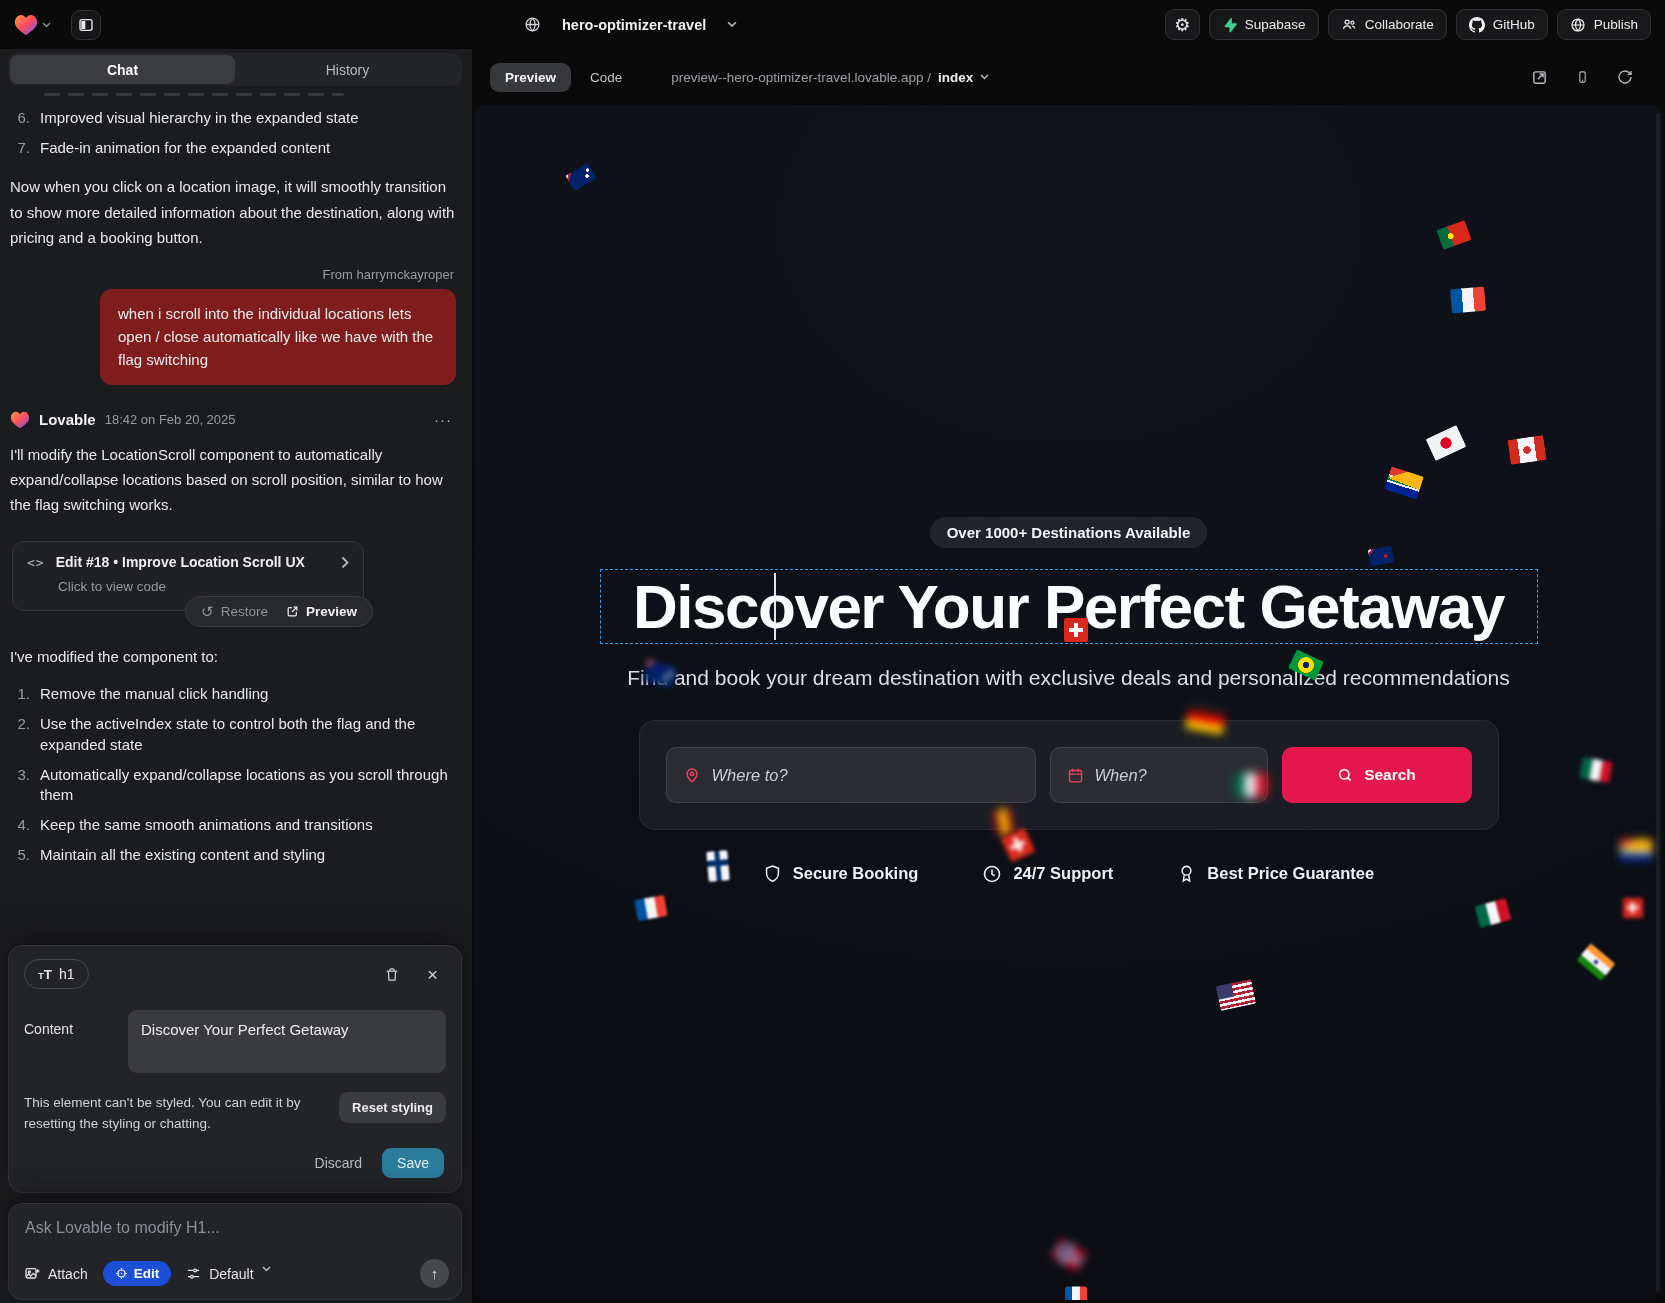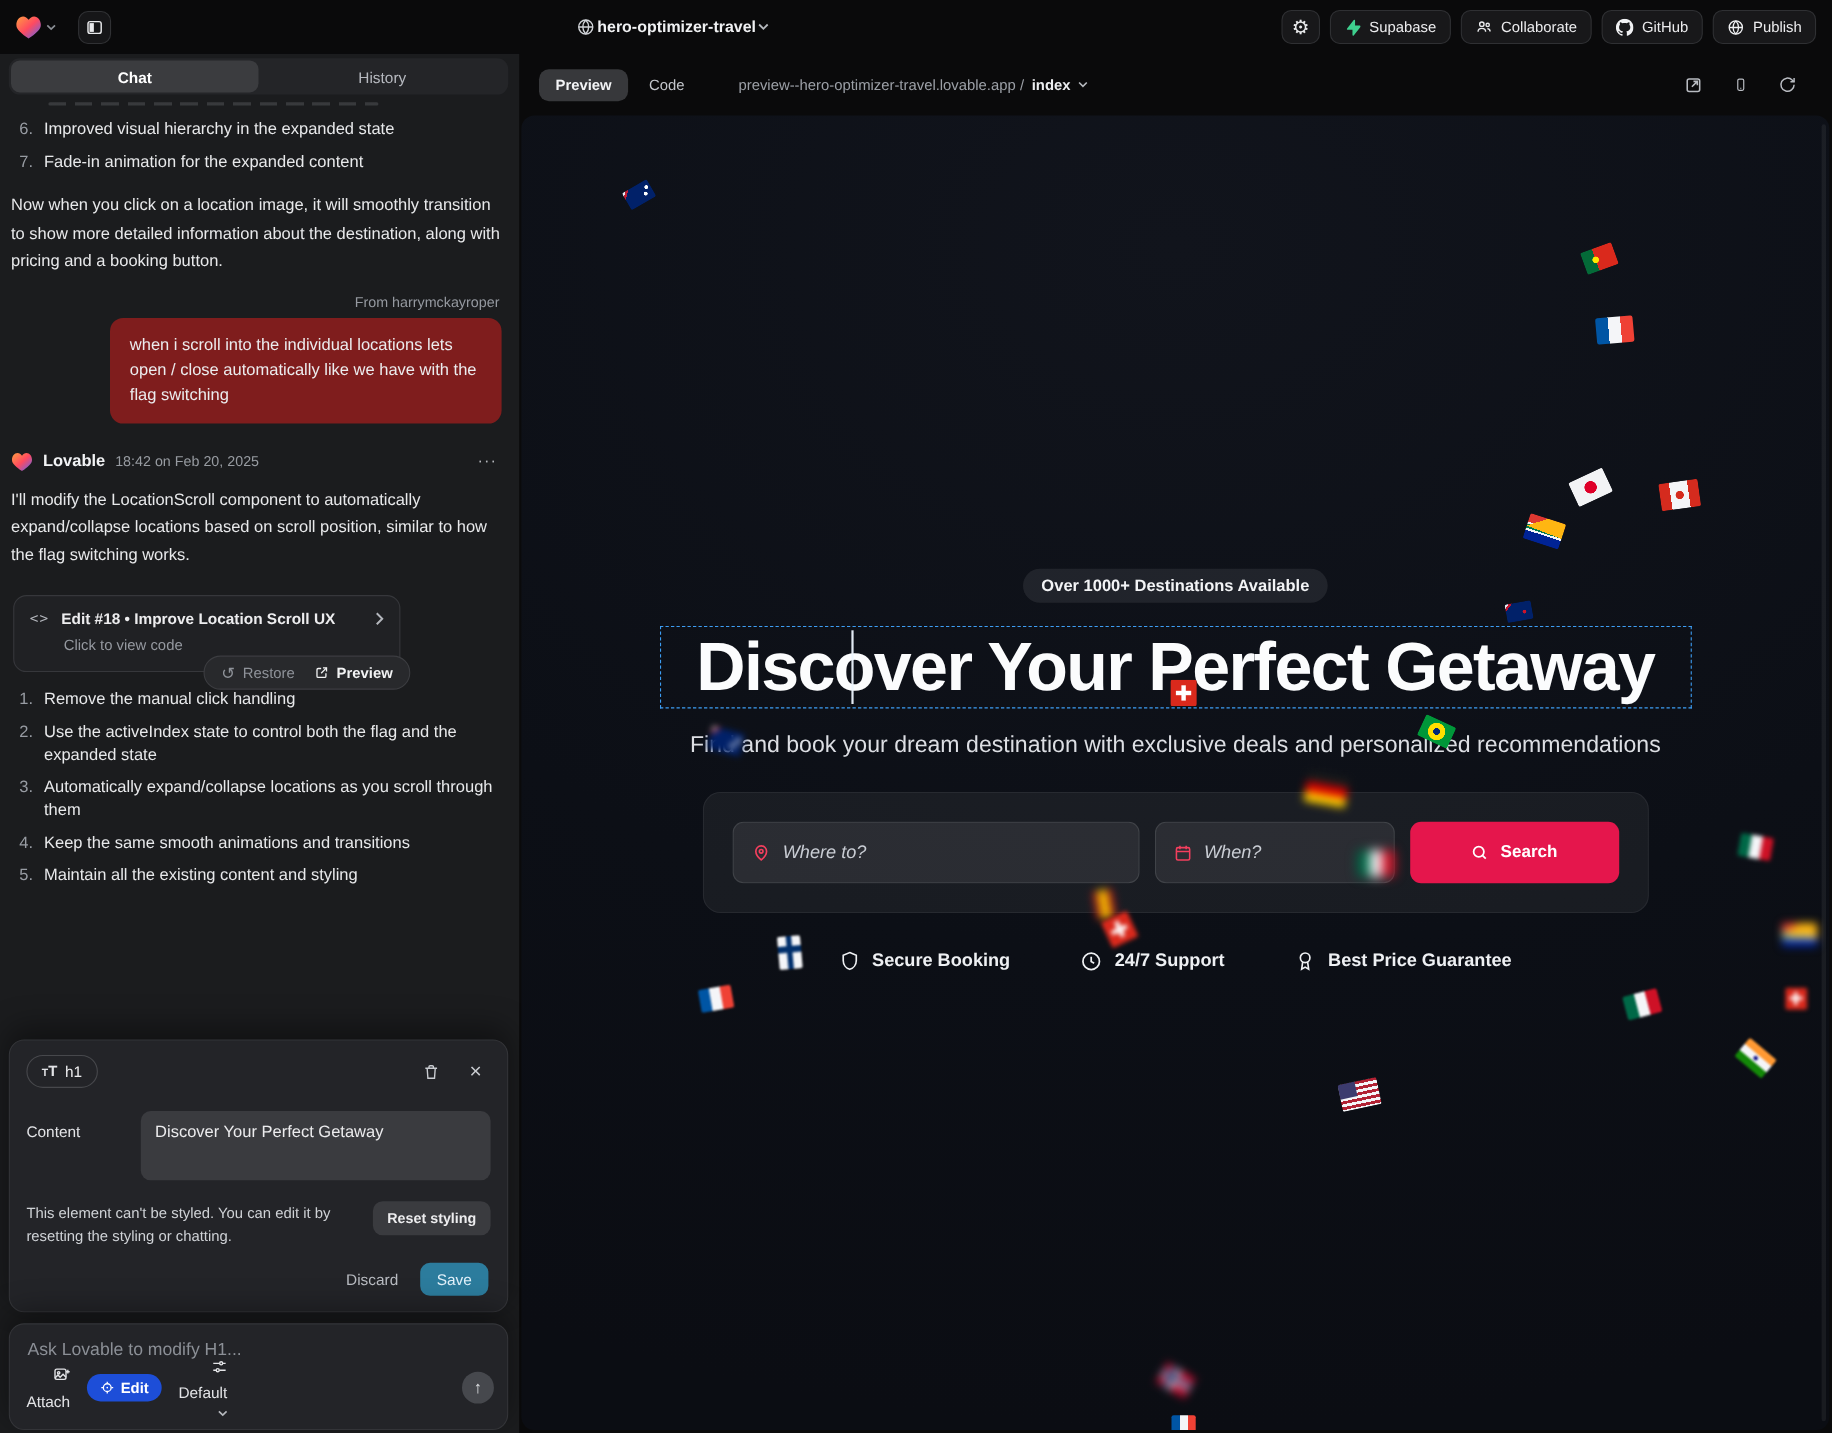--- a/index.html
+++ b/index.html
@@ -5,21 +5,21 @@
   * { margin:0; padding:0; box-sizing:border-box; }
   html,body { width:1665px; height:1303px; overflow:hidden; }
   body { background:#0a0a0b; font-family:"Liberation Sans",sans-serif; color:#e7e8ea; }
 
   
   .topbar { height:49px; display:flex; align-items:center; padding:0 14px; position:relative; }
   .logo-wrap { display:flex; align-items:center; gap:4px; }
   .logo-chevron { color:#8b8f96; }
   .toggle-btn { width:30px; height:30px; margin-left:20px; border:1px solid #303134; border-radius:9px;
     background:#161618; display:flex; align-items:center; justify-content:center; }
-  .project { position:absolute; left:524px; top:0; height:100%; display:flex; align-items:center; gap:2px; }
+  .project { position:absolute; left:524px; top:0; height:100%; display:flex; align-items:center; gap:21px; }
   .project-name { font-size:14.5px; font-weight:700; color:#f0f1f3; }
   .tb-right { margin-left:auto; display:flex; align-items:center; gap:9px; }
   .tb-btn { height:31px; display:flex; align-items:center; gap:8px; padding:0 12px; border-radius:9px;
     border:1px solid #2f3033; background:#18181a; font-size:13.5px; color:#ececee; }
   .tb-btn.icon-only { width:35px; justify-content:center; padding:0; font-size:17px; }
   .gear-glyph { font-size:18px; color:#e8e9eb; line-height:1; }
 
   
   .cols { display:flex; height:1254px; }
   .sidebar { width:472px; background:#1b1c1e; position:relative; flex:none; }
@@ -76,21 +76,21 @@
   .ep-note { width:302px; font-size:13.5px; line-height:1.58; color:#cfd2d6; }
   .reset-btn { margin-left:auto; background:#3a3b3f; border-radius:9px; padding:8px 13px; font-size:13px; font-weight:600; color:#ededef; }
   .ep-foot { display:flex; justify-content:flex-end; align-items:center; gap:20px; margin-top:13px; padding-right:2px; }
   .discard-btn { color:#b9bcc2; font-size:14px; }
   .save-btn { background:#2c7c9d; color:#e2f1fa; border-radius:9px; padding:7px 15px; font-size:14px; }
 
   
   .input-panel { top:1154px; height:97px; padding:15px 16px; }
   .ip-placeholder { font-size:16px; color:#8b8f96; }
   .ip-row { position:absolute; left:15px; right:12px; bottom:11px; display:flex; align-items:center; gap:15px; }
-  .ip-attach, .ip-default { display:flex; align-items:flex-end; gap:8px; font-size:14px; color:#e3e4e7;flex-direction:column; }
+  .ip-attach, .ip-default { display:flex; align-items:flex-start; gap:8px; font-size:14px; color:#e3e4e7; }
   .ip-edit { display:flex; align-items:center; gap:6px; background:#1d4ed8; border-radius:16px; padding:5px 12px;
     font-size:13.5px; font-weight:600; color:#fff; }
   .ip-up { margin-left:auto; width:29px; height:29px; border-radius:50%; background:#46484d; color:#dfe1e4;
     display:flex; align-items:center; justify-content:center; font-size:15px; }
 
   
   .pbar { height:56px; display:flex; align-items:center; padding:0 18px; gap:15px; flex:none; }
   .ptab-active { background:#37383b; border-radius:9px; padding:7px 15px; font-size:13.5px; font-weight:600; color:#f3f4f6; }
   .ptab { font-size:13.5px; color:#c3c6cb; padding:7px 4px; }
   .purl { margin-left:30px; display:flex; align-items:center; gap:7px; font-size:13.5px; }
@@ -304,20 +304,21 @@
                 <path d="M19 13v5a2 2 0 0 1-2 2H6a2 2 0 0 1-2-2V7a2 2 0 0 1 2-2h5"></path>
                   <path d="M14 4h6v6"></path>
                   <path d="M20 4l-9 9"></path>
               </svg>
             </span>
             <span>Preview</span>
           </span>
         </div>
       </div>
 
+      <div class="para" style="margin-top:33px;">I've modified the component to:</div>
 
       <div style="margin-top:15px;">
           <div class="list-row">
             <span class="num">1.</span>
             <span class="txt">Remove the manual click handling</span>
           </div>
           <div class="list-row">
             <span class="num">2.</span>
             <span class="txt">Use the activeIndex state to control both the flag and the expanded state</span>
           </div>

